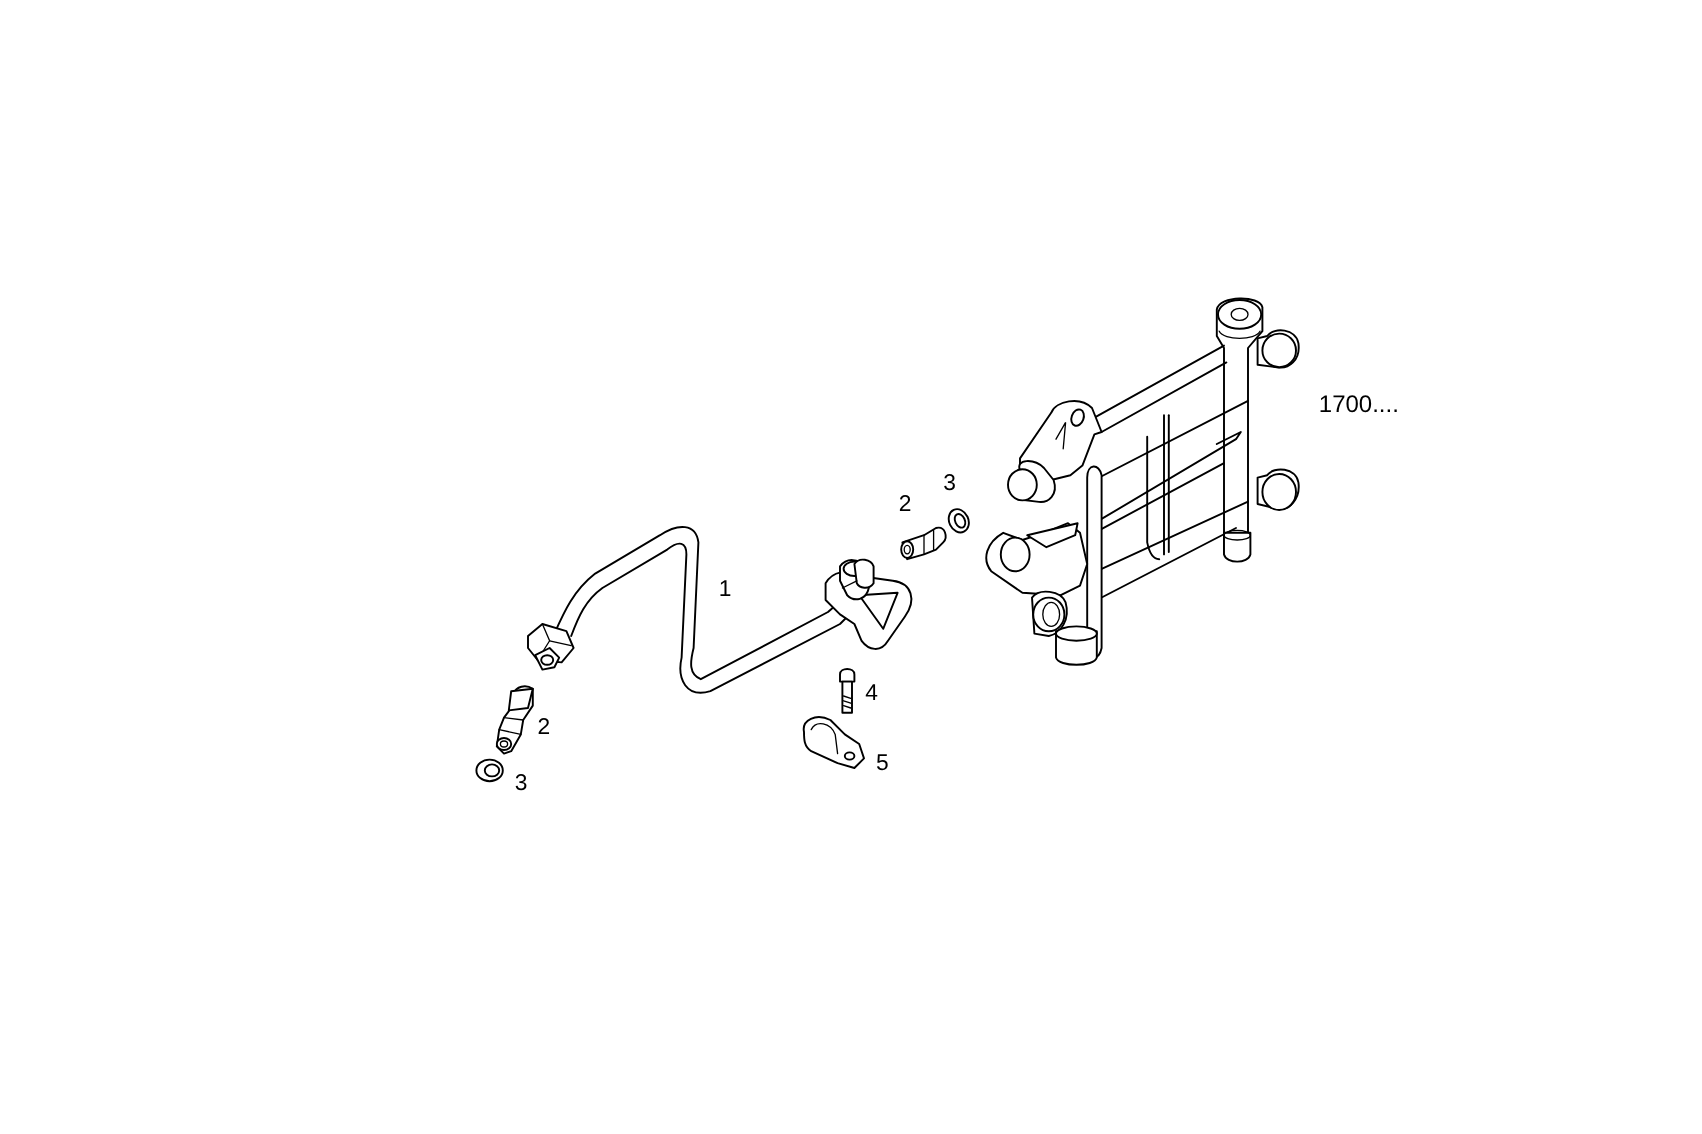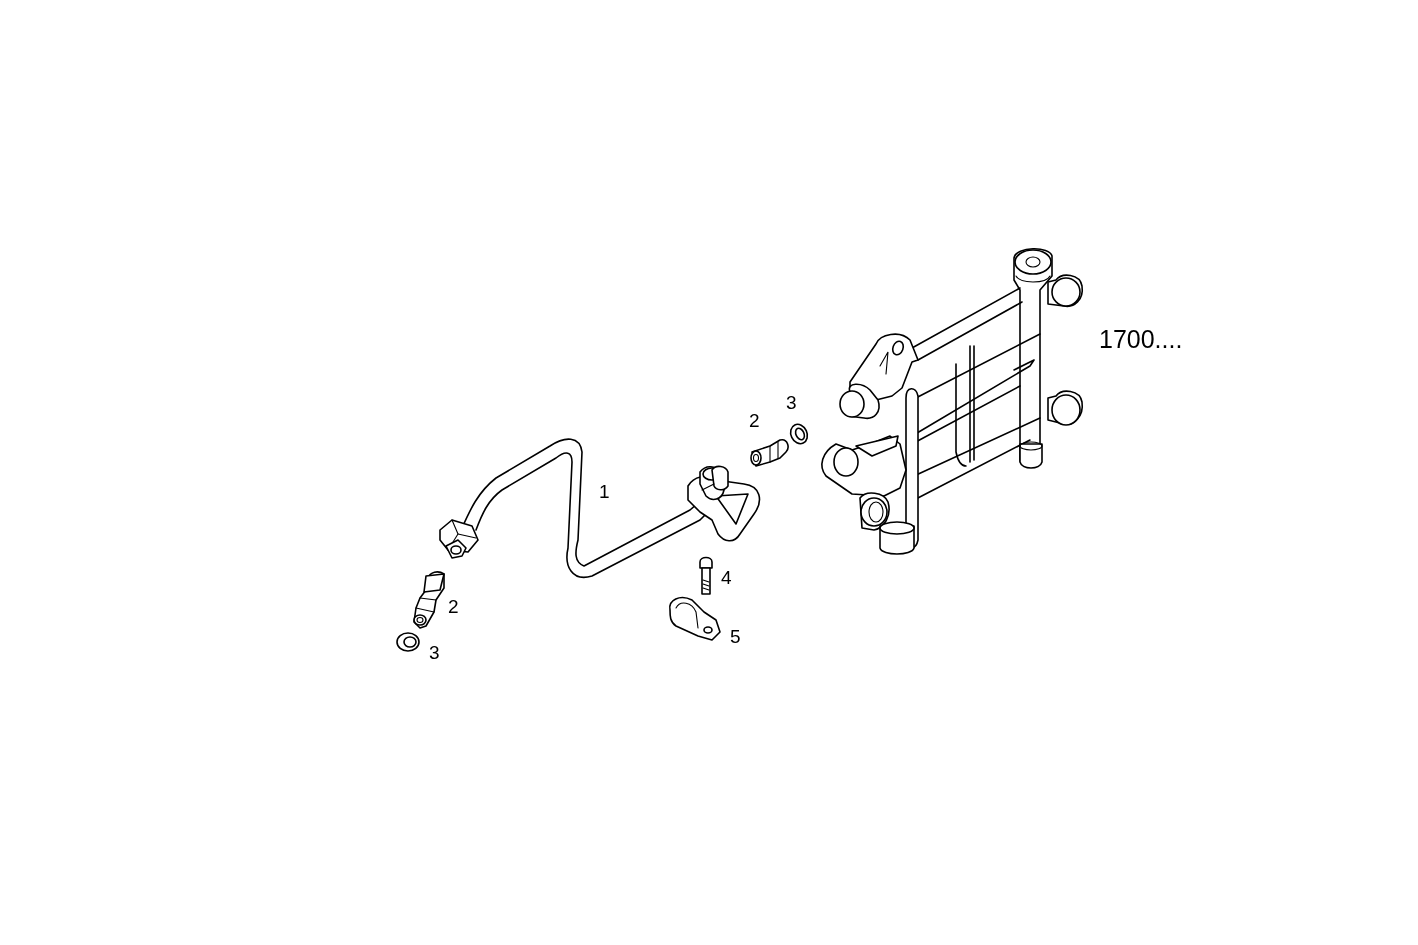--- a/index.html
+++ b/index.html
@@ -1,19 +1,19 @@
 <!DOCTYPE html>
 <html><head>
 <meta charset="utf-8">
 <style>
   html, body { margin: 0; padding: 0; background: #ffffff; }
   body { width: 1418px; height: 945px; position: relative; overflow: hidden; font-family: "Liberation Sans", sans-serif; }
   .canvas { position: absolute; left: 0; top: 0; width: 1418px; height: 945px; }
   .callout { position: absolute; font-family: "Liberation Sans", sans-serif; font-size: 19px; color: #000; line-height: 1; }
-  .ref { position: absolute; font-family: "Liberation Sans", sans-serif; font-size: 25px; color: #000; line-height: 1; }
+  .ref { position: absolute; font-family: "Liberation Sans", sans-serif; font-size: 20px; color: #000; line-height: 1; }
   svg .ln { fill: #ffffff; stroke: #000; stroke-width: 1.6; stroke-linejoin: round; stroke-linecap: round; }
   svg .thin { fill: none; stroke: #000; stroke-width: 1.1; stroke-linecap: round; }
   svg .nofill { fill: none; stroke: #000; stroke-width: 1.6; stroke-linejoin: round; stroke-linecap: round; }
 </style>
 </head>
 <body>
 
 <div class="canvas">
 <svg width="1418" height="945" viewBox="0 0 1418 945" xmlns="http://www.w3.org/2000/svg">
 

